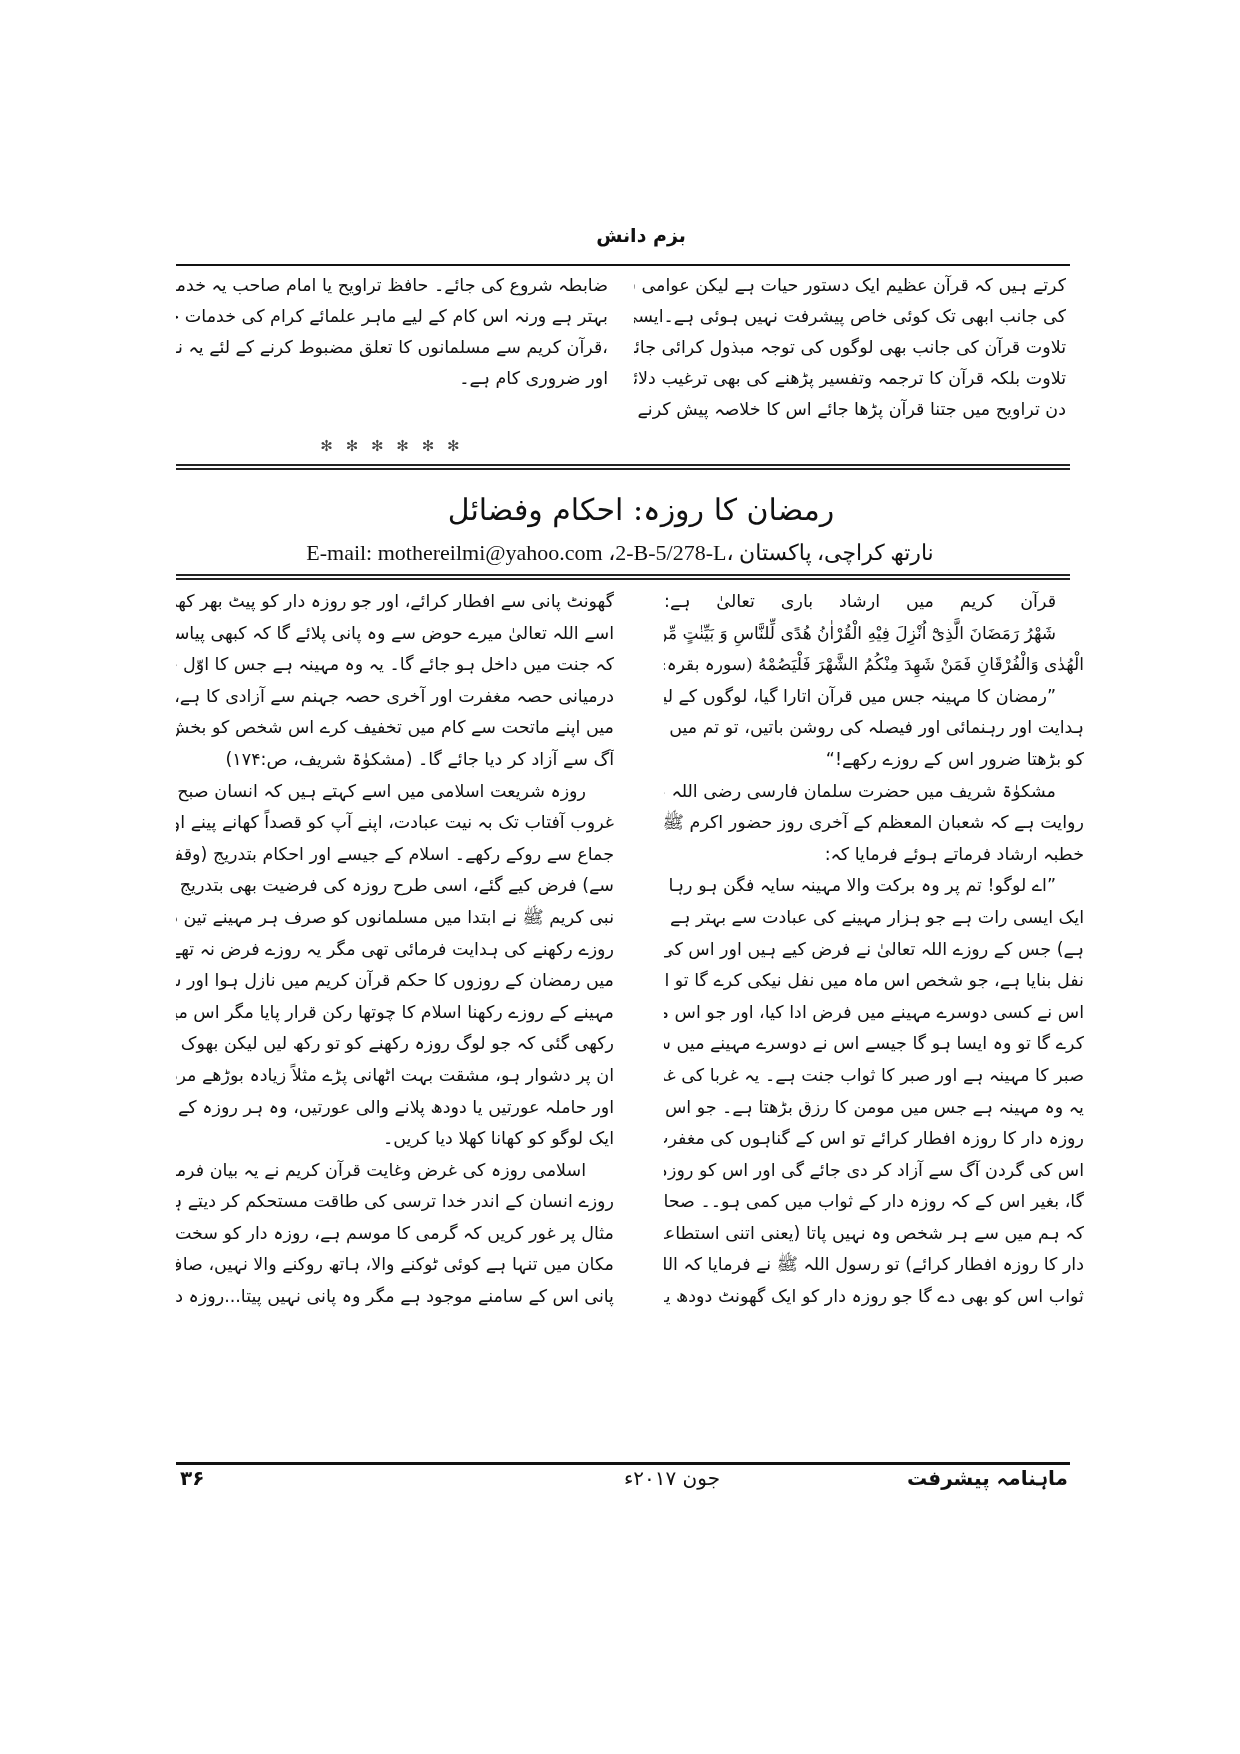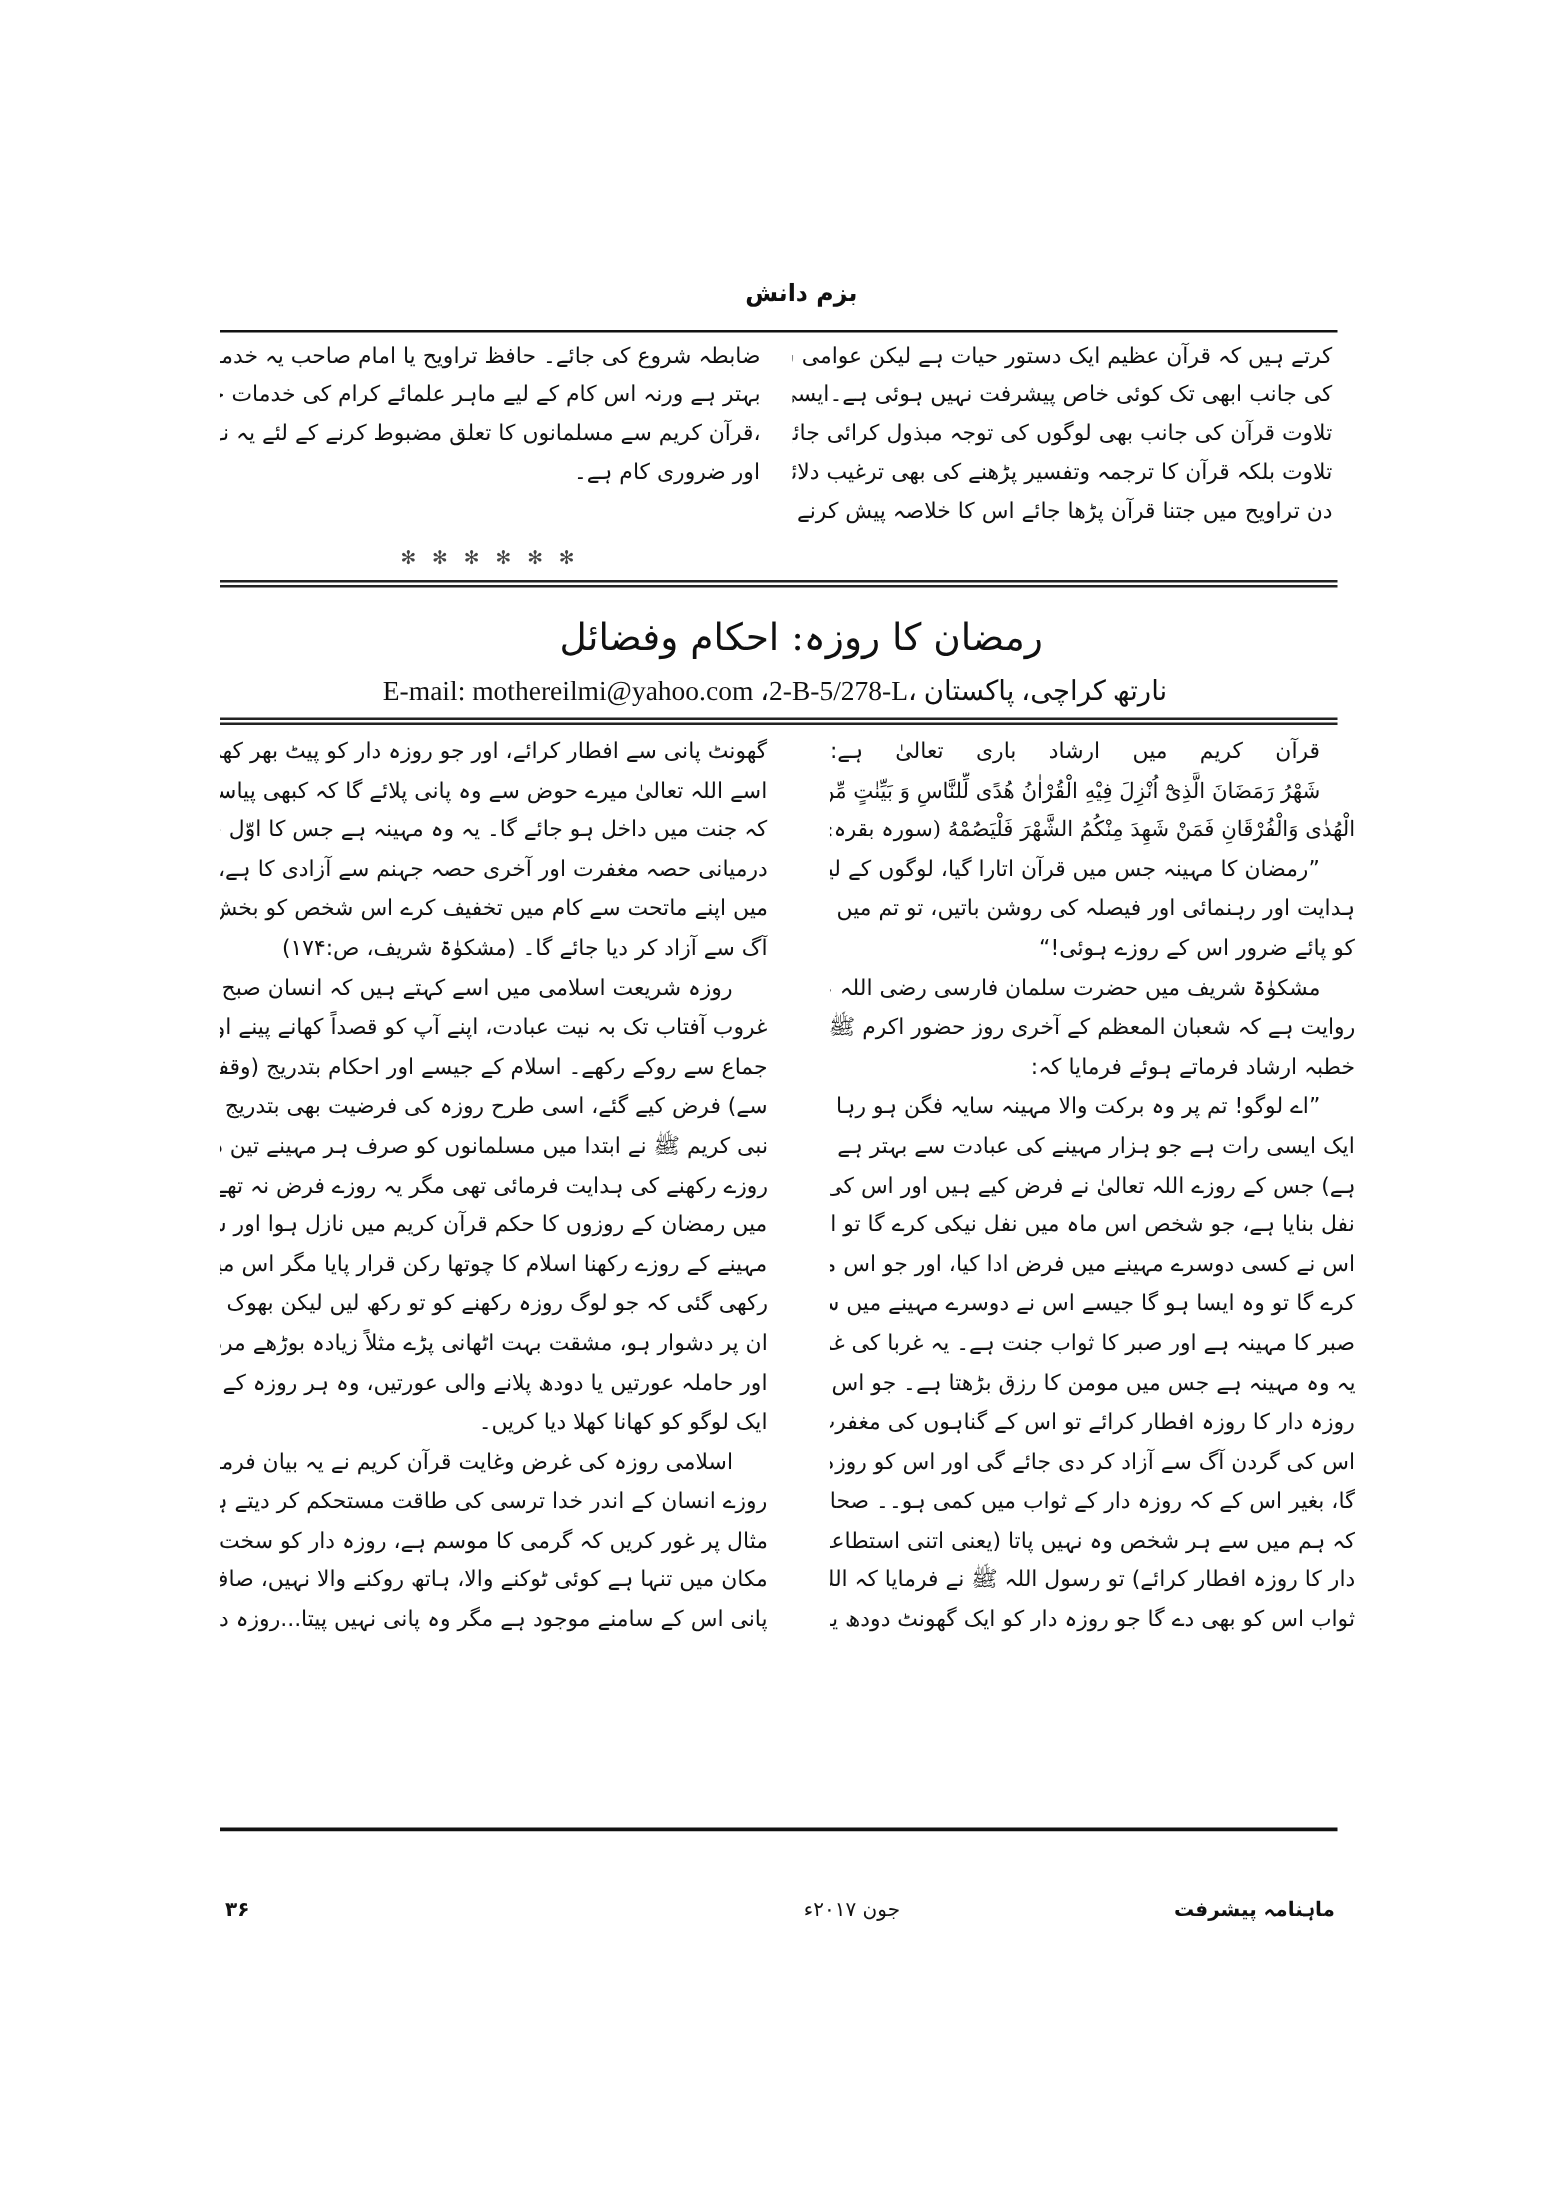--- a/index.html
+++ b/index.html
@@ -18,21 +18,21 @@
   .col .indent { padding-right:28px; }
   .stars { text-align:center; direction:ltr; font-family:"DejaVu Sans", sans-serif; font-size:15px; color:#444; letter-spacing:4px; }
   .article-title {
     position:absolute; left:0; width:1240px; top:492px; text-align:center;
     font-family:"DejaVu Serif", serif; font-size:30px; direction:rtl;padding-left:21px;
   }
   .byline {
     position:absolute; left:0; width:1240px; top:540px; text-align:center;
     font-family:"Liberation Serif", serif; font-size:22px; direction:ltr;
   }
-  .footer { position:absolute; top:1518px; font-size:16px; font-weight:bold; font-family:"DejaVu Sans", sans-serif; direction:rtl; }
+  .footer { position:absolute; top:1466px; font-size:20px; font-weight:bold; font-family:"DejaVu Sans", sans-serif; direction:rtl; }
   .quran { font-family:"DejaVu Serif", serif; font-size:17px; }
 </style>
 </head>
 <body>
 
 <div class="page">
 
   <div class="section-head">بزم دانش</div>
   <div class="rule-thick" style="left:176px; width:894px; top:264px;"></div>
 
@@ -57,21 +57,21 @@
   <div class="byline">E-mail: mothereilmi@yahoo.com ،2-B-5/278-L، نارتھ کراچی، پاکستان</div>
 
   <div class="rule-double" style="left:176px; width:894px; top:574px;"></div>
 
   <div class="col urdu" id="art-right" style="left:646px; width:420px; top:586px; line-height:31.6px;margin-left:18px;">
       <span class="line indent">قرآن کریم میں ارشاد باری تعالیٰ ہے:</span>
       <span class="line indent quran">شَهْرُ رَمَضَانَ الَّذِیْٓ اُنْزِلَ فِیْهِ الْقُرْاٰنُ هُدًی لِّلنَّاسِ وَ بَیِّنٰتٍ مِّنَ</span>
       <span class="line quran">الْهُدٰی وَالْفُرْقَانِ فَمَنْ شَهِدَ مِنْكُمُ الشَّهْرَ فَلْیَصُمْهُ   (سورہ بقرہ:۱۸۵)</span>
       <span class="line indent">”رمضان کا مہینہ جس میں قرآن اتارا گیا، لوگوں کے لیے</span>
       <span class="line">ہدایت اور رہنمائی اور فیصلہ کی روشن باتیں، تو تم میں جو کوئی اس مہینہ</span>
-      <span class="line last">کو پائے ضرور اس کے روزے ہوئی!“</span>
+      <span class="line last">کو بڑھتا ضرور اس کے روزے رکھے!“</span>
       <span class="line indent">مشکوٰۃ شریف میں حضرت سلمان فارسی رضی اللہ عنہ سے</span>
       <span class="line">روایت ہے کہ شعبان المعظم کے آخری روز حضور اکرم ﷺ نے</span>
       <span class="line last">خطبہ ارشاد فرماتے ہوئے فرمایا کہ:</span>
       <span class="line indent">”اے لوگو! تم پر وہ برکت والا مہینہ سایہ فگن ہو رہا ہے جس میں</span>
       <span class="line">ایک ایسی رات ہے جو ہزار مہینے کی عبادت سے بہتر ہے (یہ وہ مہینہ</span>
       <span class="line">ہے) جس کے روزے اللہ تعالیٰ نے فرض کیے ہیں اور اس کی رات کا قیام</span>
       <span class="line">نفل بنایا ہے، جو شخص اس ماہ میں نفل نیکی کرے گا تو ایسا اجر پائے گا کہ گویا</span>
       <span class="line">اس نے کسی دوسرے مہینے میں فرض ادا کیا، اور جو اس ماہ میں ایک فرض ادا</span>
       <span class="line">کرے گا تو وہ ایسا ہو گا جیسے اس نے دوسرے مہینے میں ستّر فرض ادا کیے۔ یہ</span>
       <span class="line">صبر کا مہینہ ہے اور صبر کا ثواب جنت ہے۔ یہ غربا کی غمخواری کا مہینہ ہے۔</span>

